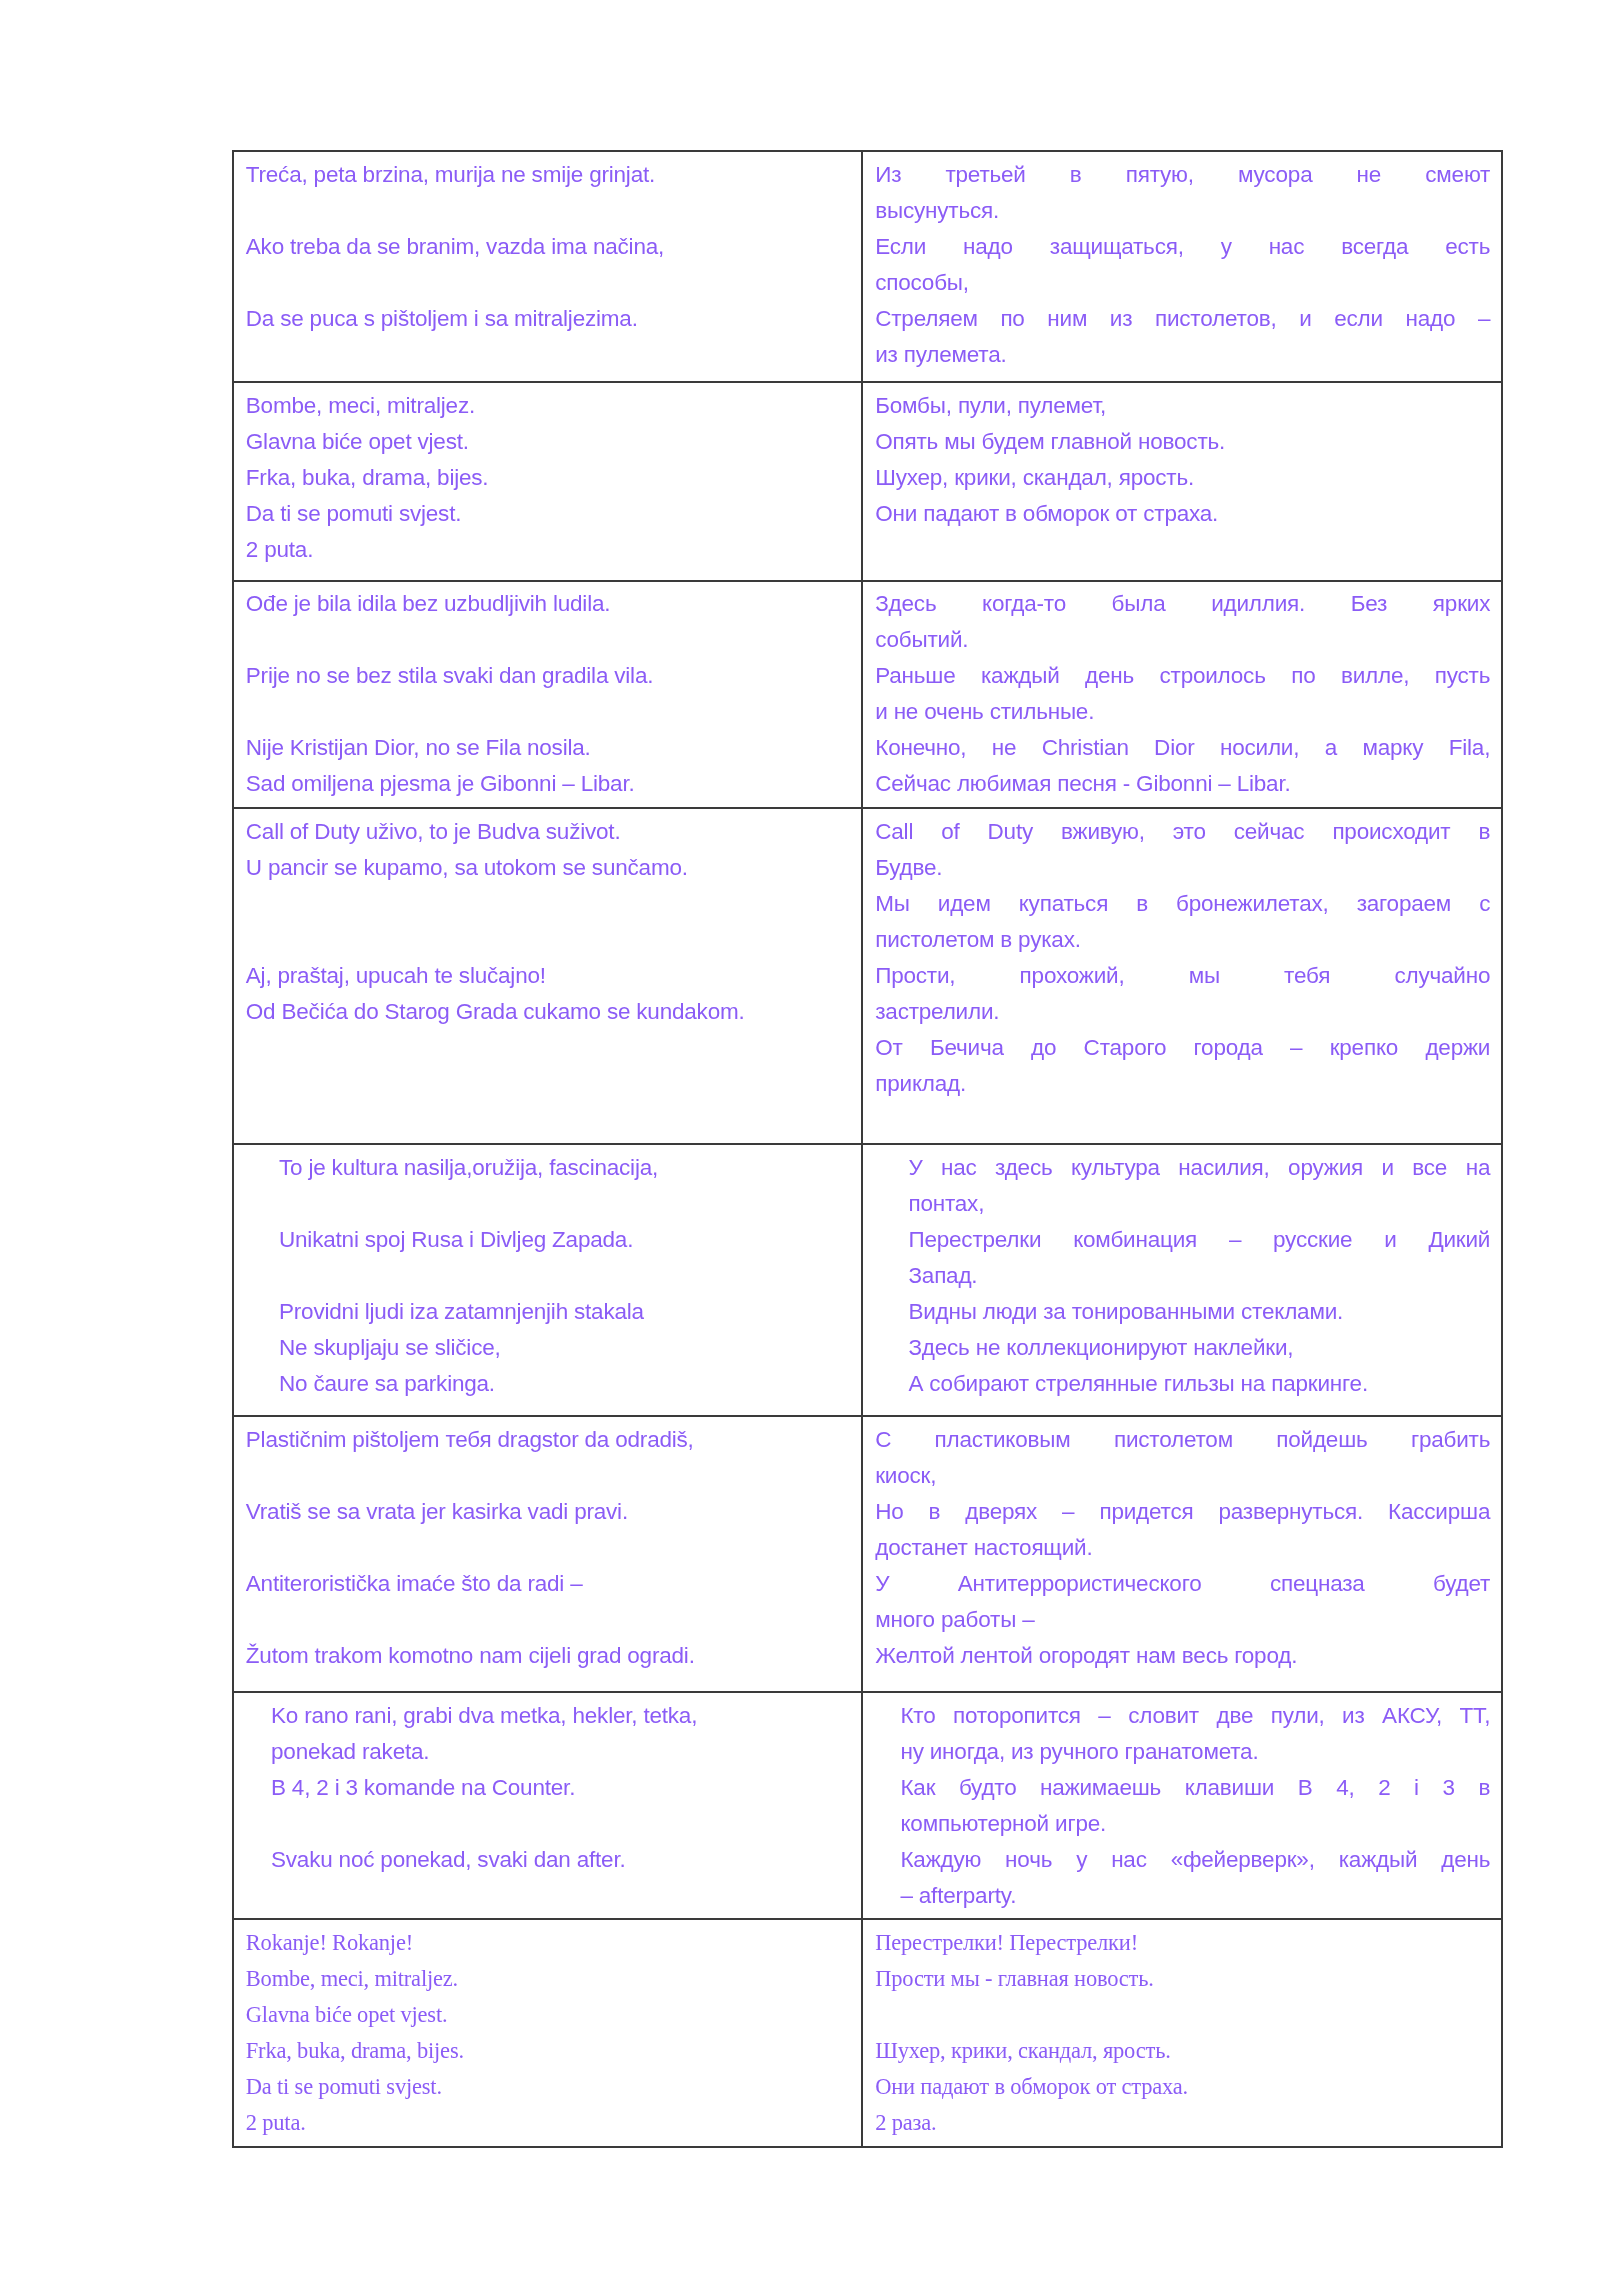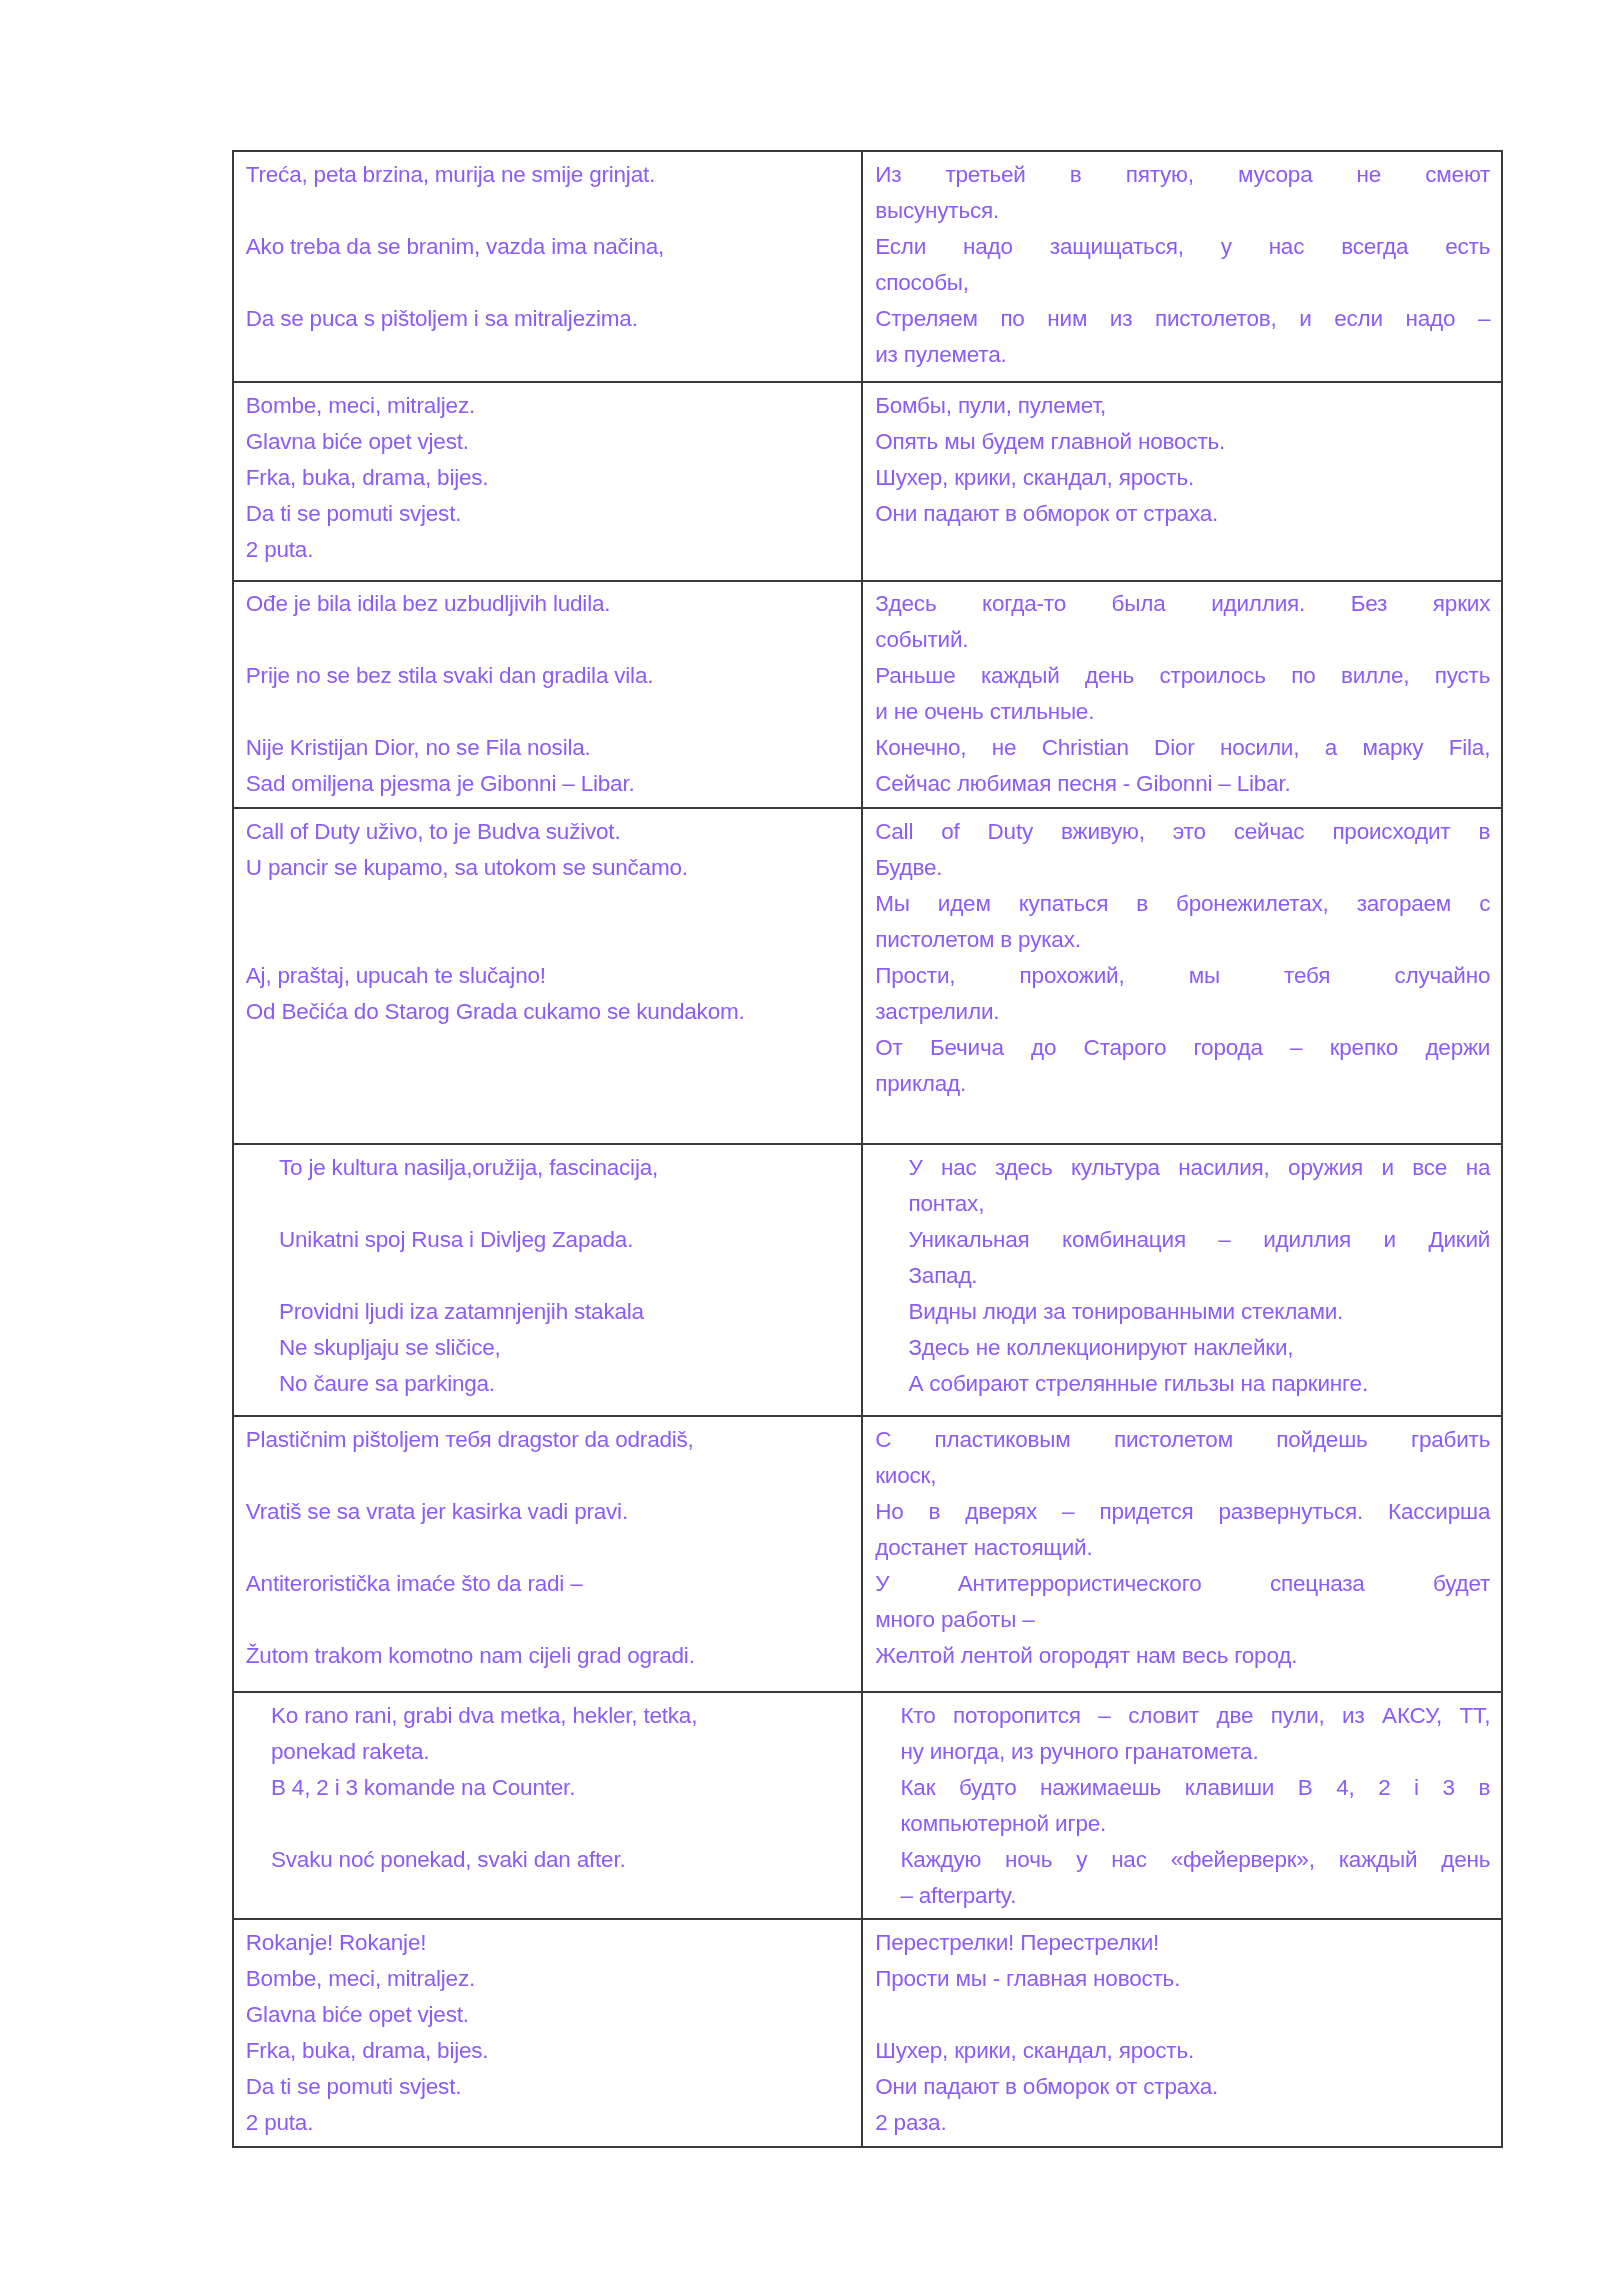--- a/index.html
+++ b/index.html
@@ -34,21 +34,21 @@
     letter-spacing: -0.2px;
   }
   
   table.lyrics tr:nth-child(1) > td { height: 221px; }
   table.lyrics tr:nth-child(2) > td { height: 189px; }
   table.lyrics tr:nth-child(3) > td { height: 218px; }
   table.lyrics tr:nth-child(4) > td { height: 326px; }
   table.lyrics tr:nth-child(5) > td { height: 262px; padding-left: 45px; }
   table.lyrics tr:nth-child(6) > td { height: 266px; }
   table.lyrics tr:nth-child(7) > td { height: 218px; padding-left: 37px; }
-  table.lyrics tr:nth-child(8) > td { height: 218px; }
+  table.lyrics tr:nth-child(8) > td { height: 218px; font-family: Liberation Serif, serif; }
 
   .ln { white-space: normal; }
   .ln:empty::before { content: "\00a0"; }
   
   .ln.stretch {
     text-align: justify;
     text-align-last: justify;
   }
 </style>
 </head>
@@ -137,21 +137,21 @@
             <div class="ln"></div>
             <div class="ln">Unikatni spoj Rusa i Divljeg Zapada.</div>
             <div class="ln"></div>
             <div class="ln">Providni ljudi iza zatamnjenjih stakala</div>
             <div class="ln">Ne skupljaju se sličice,</div>
             <div class="ln">No čaure sa parkinga.</div>
           </td>
           <td>
             <div class="ln stretch">У нас здесь культура насилия, оружия и все на</div>
             <div class="ln">понтах,</div>
-            <div class="ln stretch">Уникальная комбинация – идиллия и Дикий</div>
+            <div class="ln stretch">Перестрелки комбинация – русские и Дикий</div>
             <div class="ln">Запад.</div>
             <div class="ln">Видны люди за тонированными стеклами.</div>
             <div class="ln">Здесь не коллекционируют наклейки,</div>
             <div class="ln">А собирают стрелянные гильзы на паркинге.</div>
           </td>
         </tr>
         <tr>
           <td>
             <div class="ln">Plastičnim pištoljem тебя dragstor da odradiš,</div>
             <div class="ln"></div>

